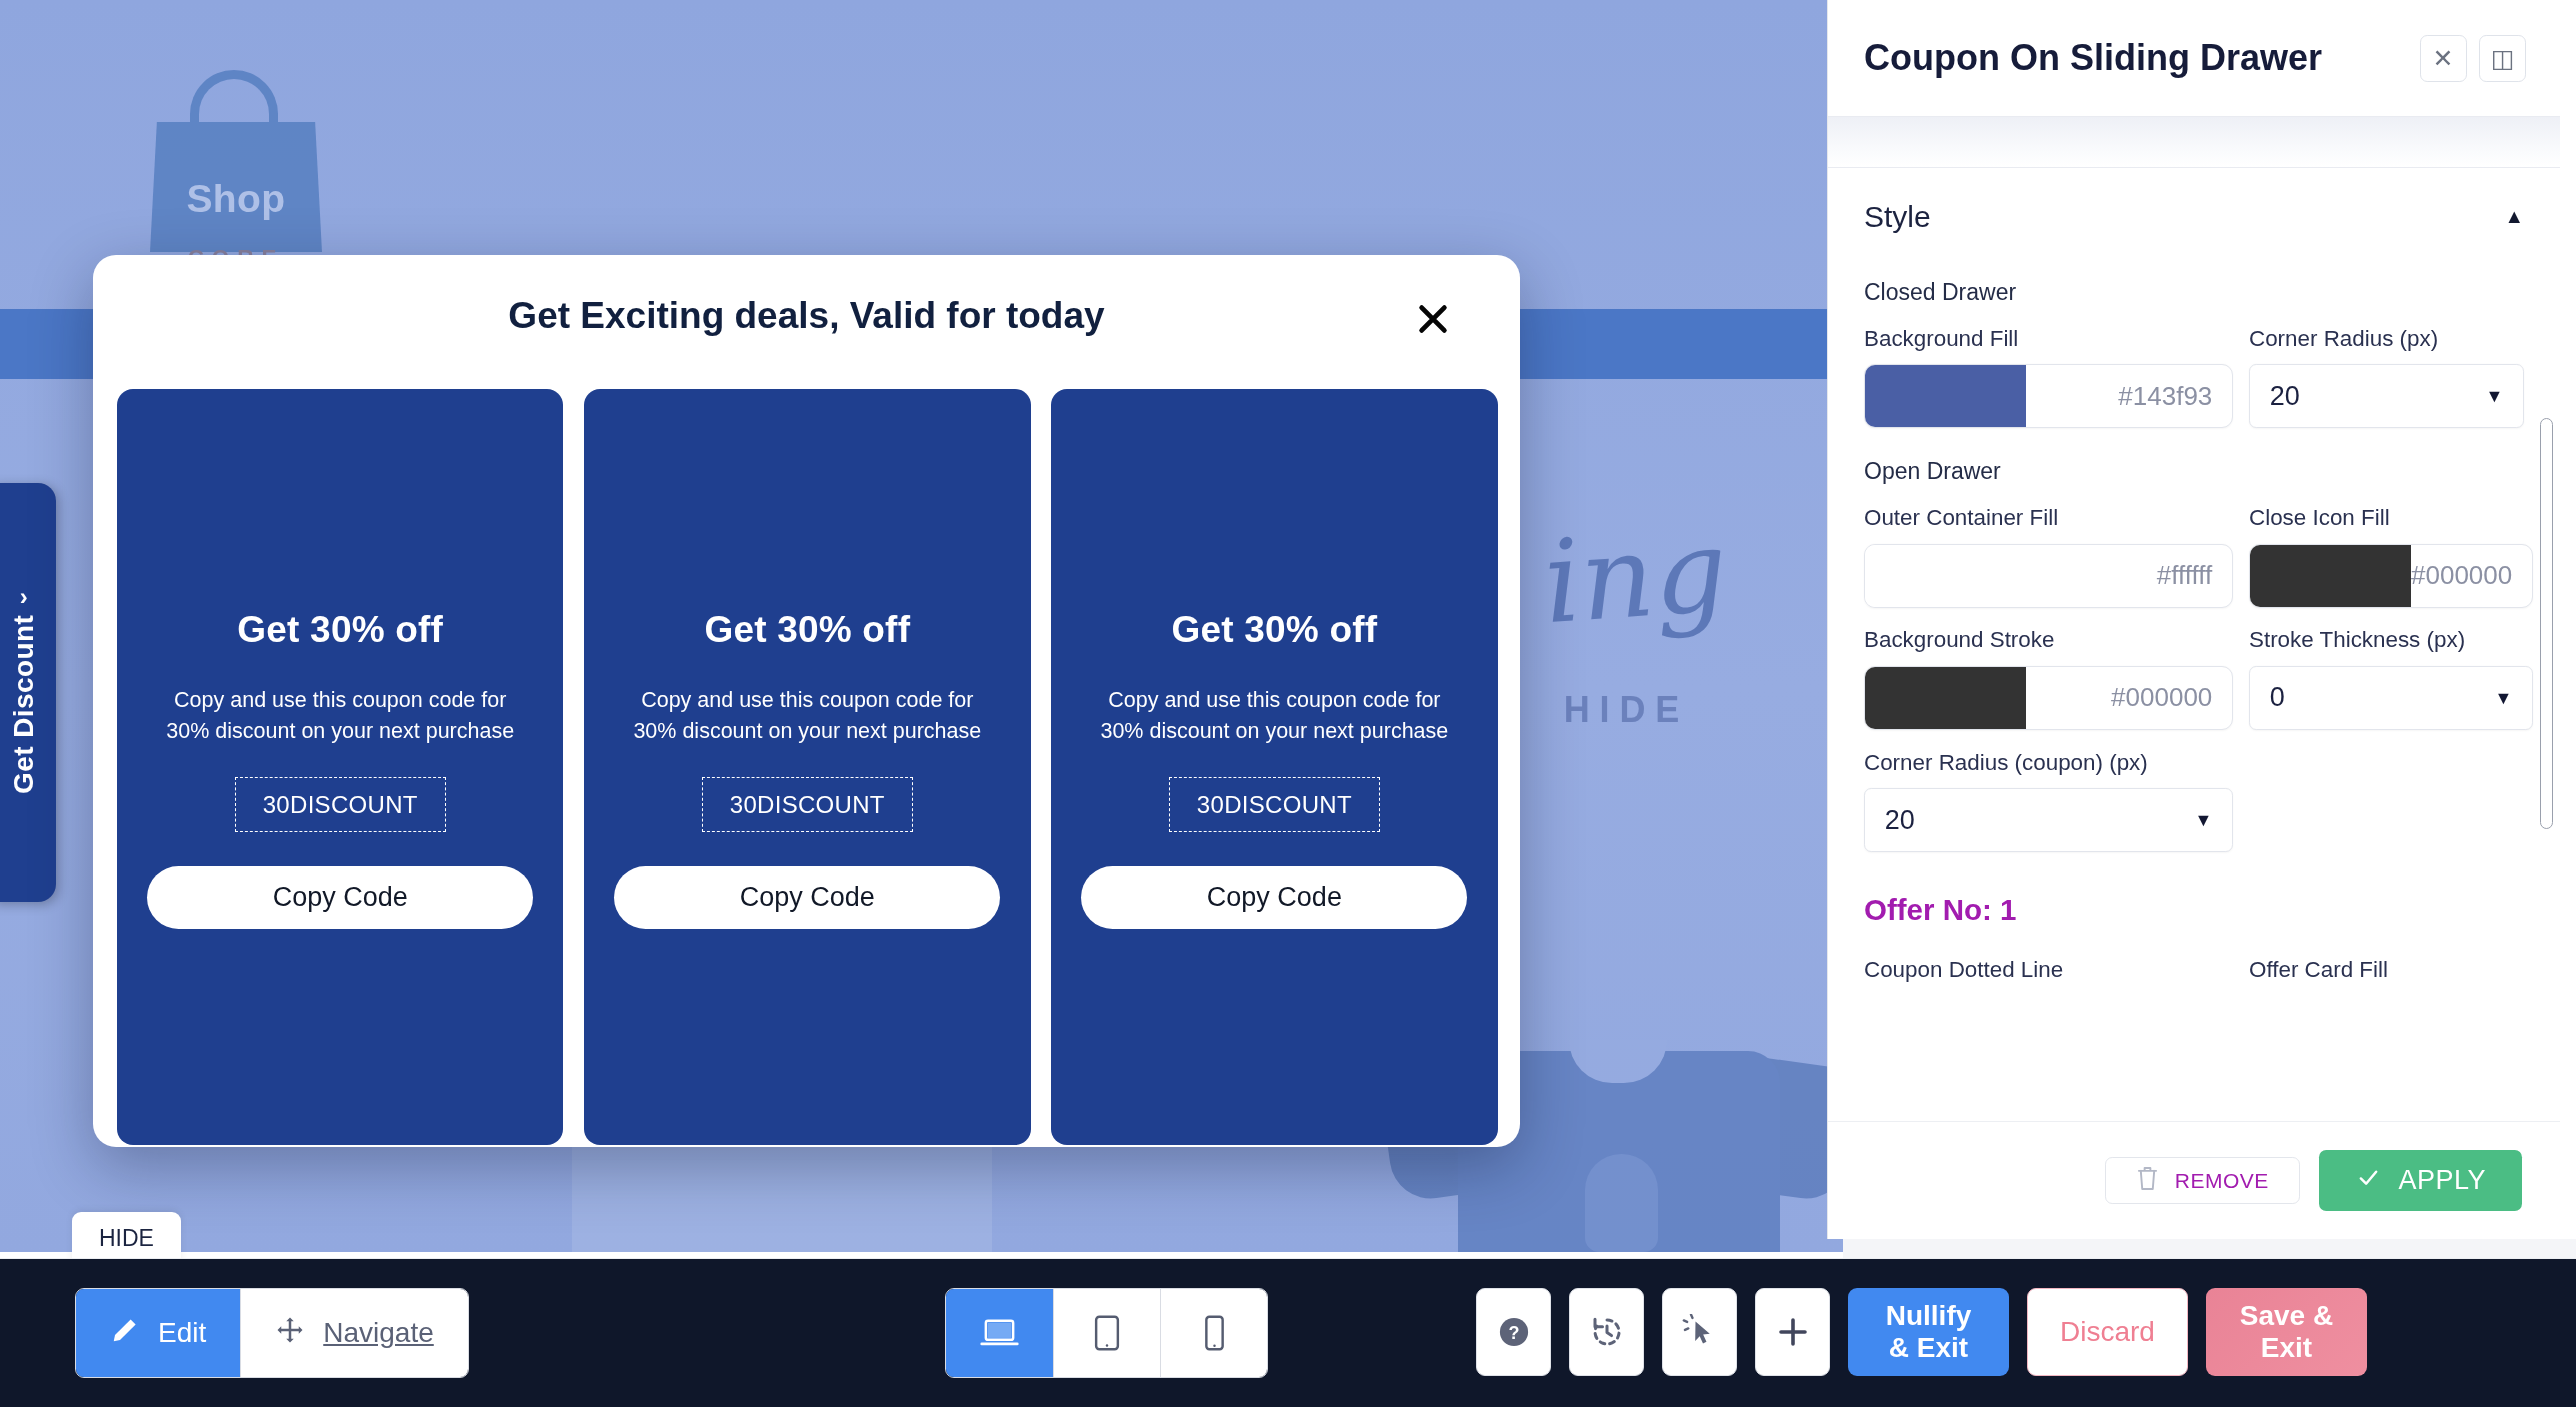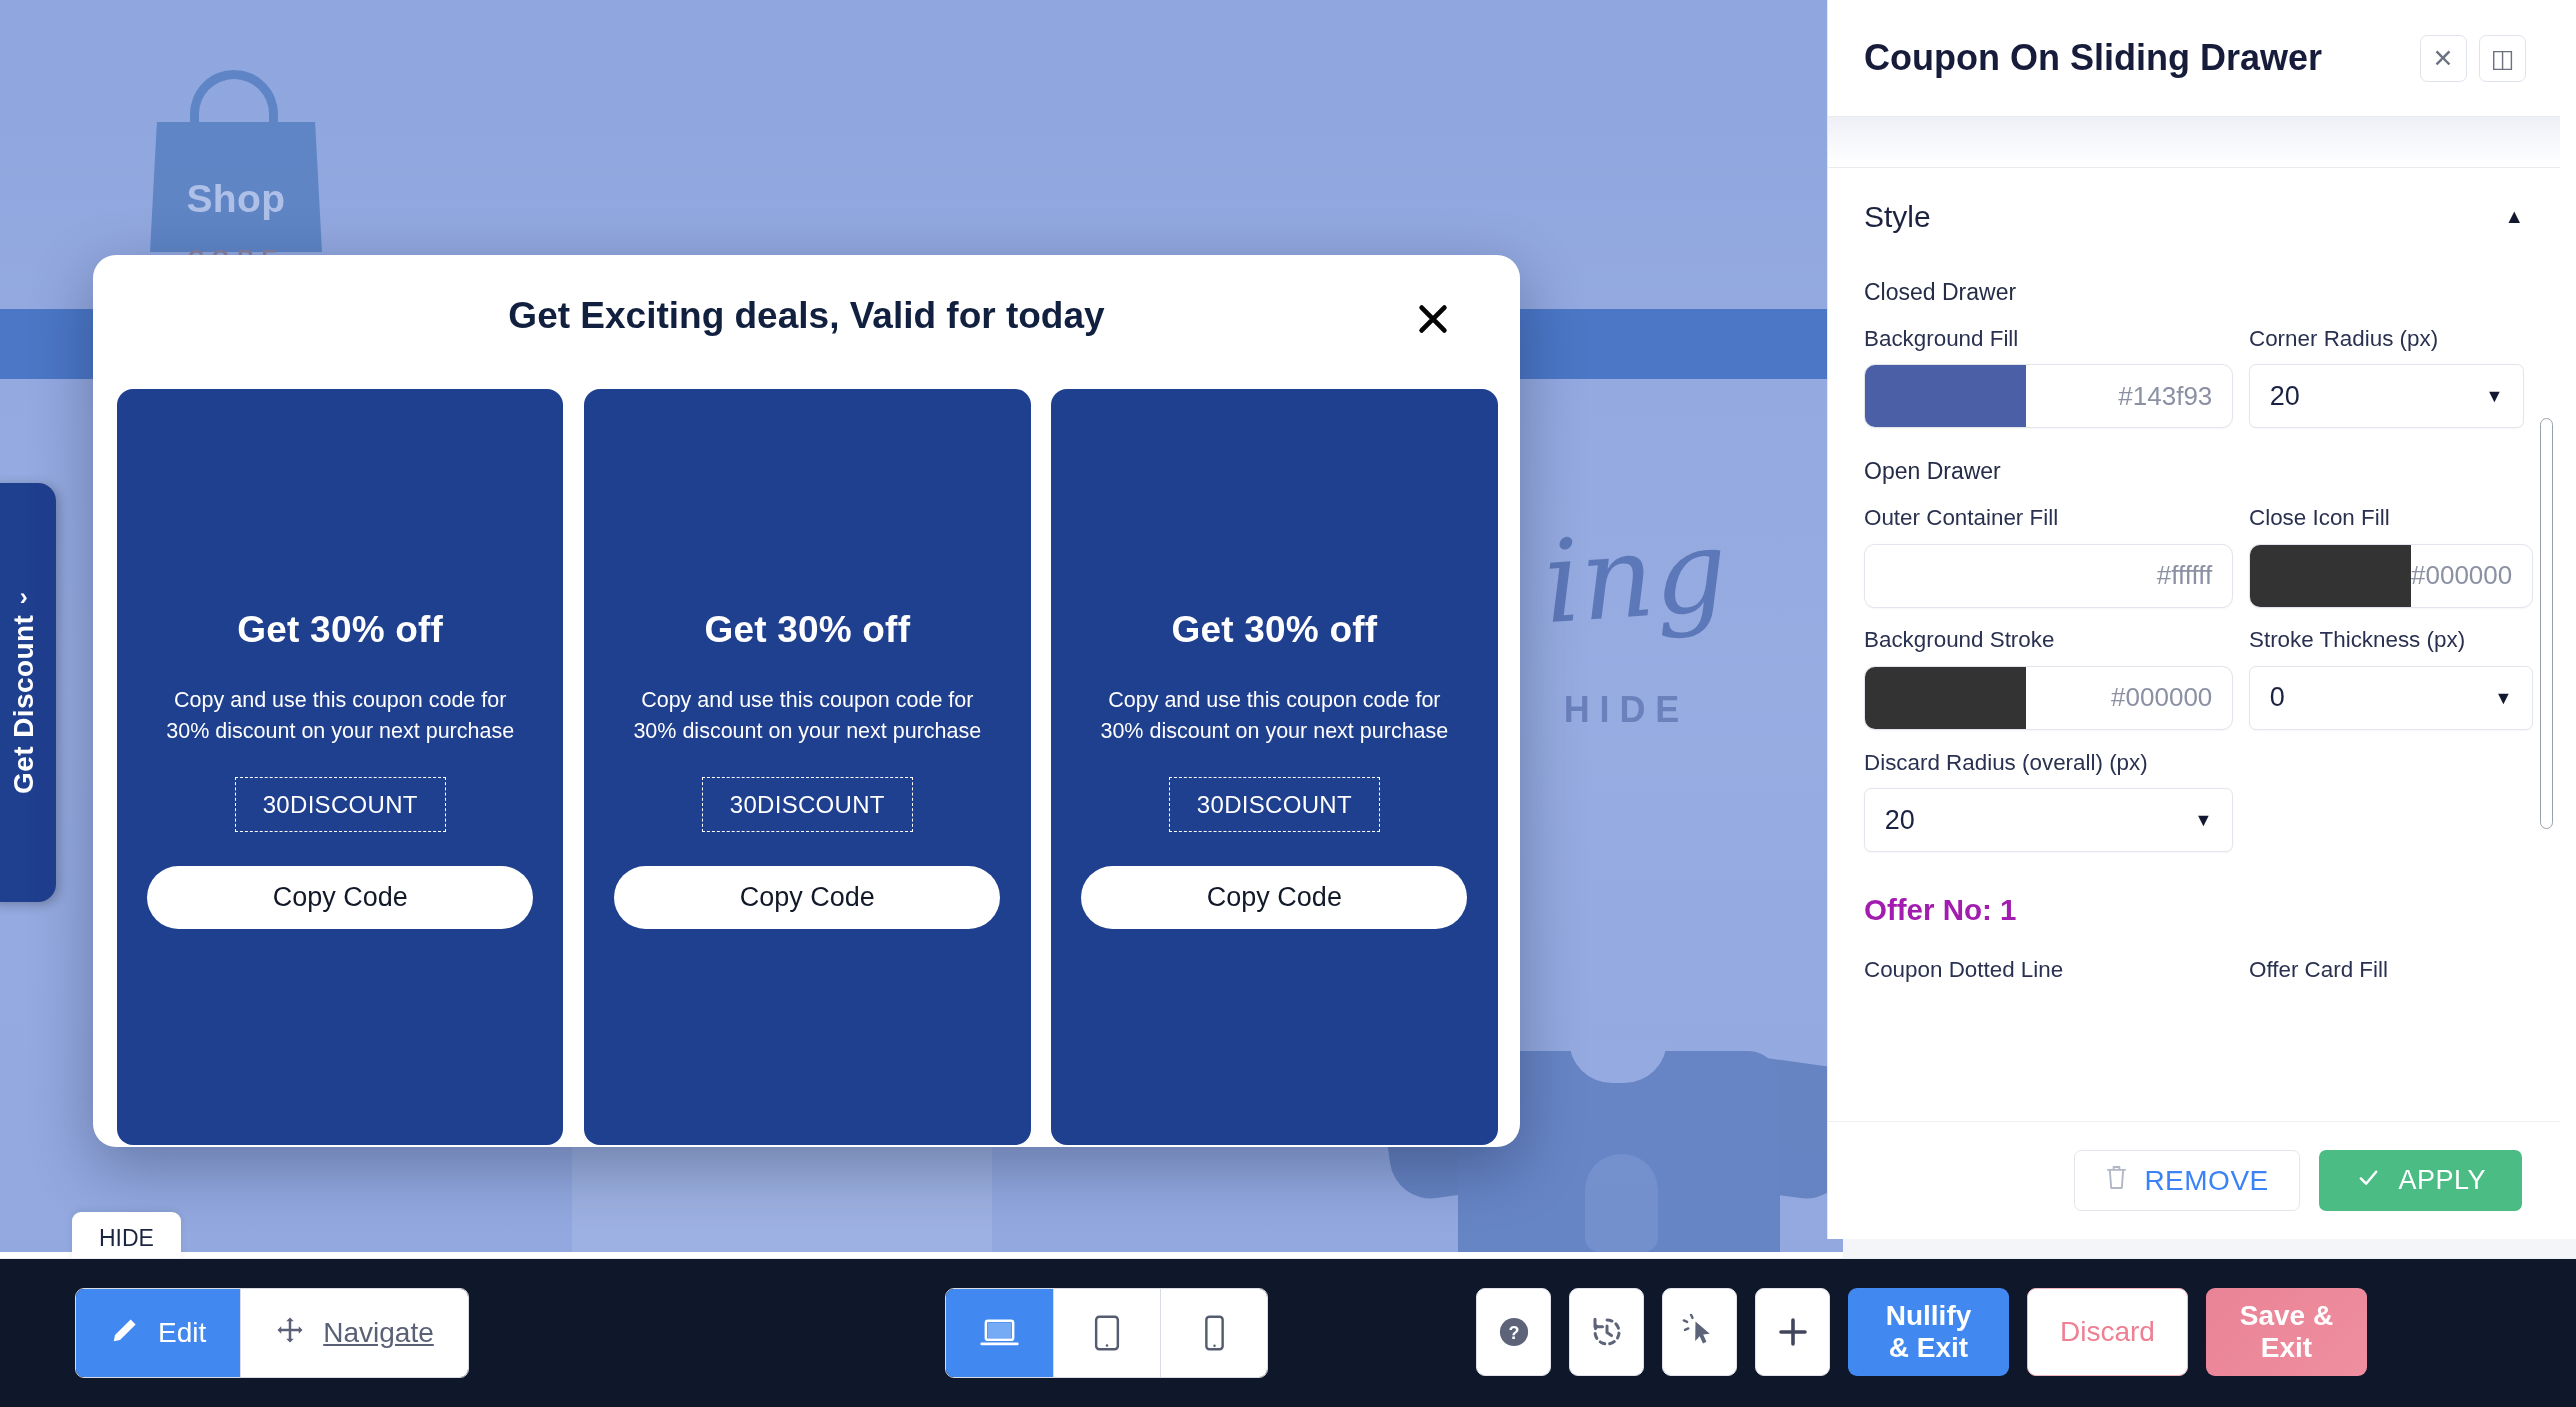--- a/index.html
+++ b/index.html
@@ -202,22 +202,22 @@
     border:0.9px solid #9aa0ad; border-radius:7.2px; background:#fff; cursor:pointer;
   }
 
   .panel-foot {
     flex:0 0 auto; height:118px; border-top:0.9px solid #edeff3;
     display:flex; align-items:center; justify-content:flex-end; gap:19.7px;
     padding-right:38px; background:#fff;
   }
   .btn-remove {
     display:flex; align-items:center; gap:16px;
-    height:61px; padding: 0 30px; border:0.9px solid #e3e6ec; border-radius:7.2px;
-    background:#fff; color:#3b82f6; font-size:28px; letter-spacing:0.5px; cursor:pointer;
+    height:47px; padding: 0 30px; border:0.9px solid #e3e6ec; border-radius:7.2px;
+    background:#fff; color:#a21caf; font-size:21px; letter-spacing:0.5px; cursor:pointer;
     font-family:"Liberation Sans", sans-serif;
   }
   .btn-apply {
     display:flex; align-items:center; gap:16px;
     height:61px; padding: 0 36px; border:none; border-radius:7.2px;
     background:#4bbd84; color:#fff; font-size:27px; letter-spacing:0.5px; cursor:pointer;
     font-family:"Liberation Sans", sans-serif;
   }
   .panel-footer-strip {
     position:absolute; right:0; top:1239px; width:733px; height:19.7px; background:#f4f5f8;
@@ -406,21 +406,21 @@
         </div>
         <div class="field">
           <div class="field-label">Stroke Thickness (px)</div>
           <div class="select-input">
             <span>0</span>
             <span class="select-caret">▼</span>
           </div>
         </div>
 
         <div class="field">
-          <div class="field-label">Discard Radius (overall) (px)</div>
+          <div class="field-label">Corner Radius (coupon) (px)</div>
           <div class="select-input">
             <span>20</span>
             <span class="select-caret">▼</span>
           </div>
         </div>
         <div></div>
       </div>
 
       <div class="offer-heading">Offer No: 1</div>
 

